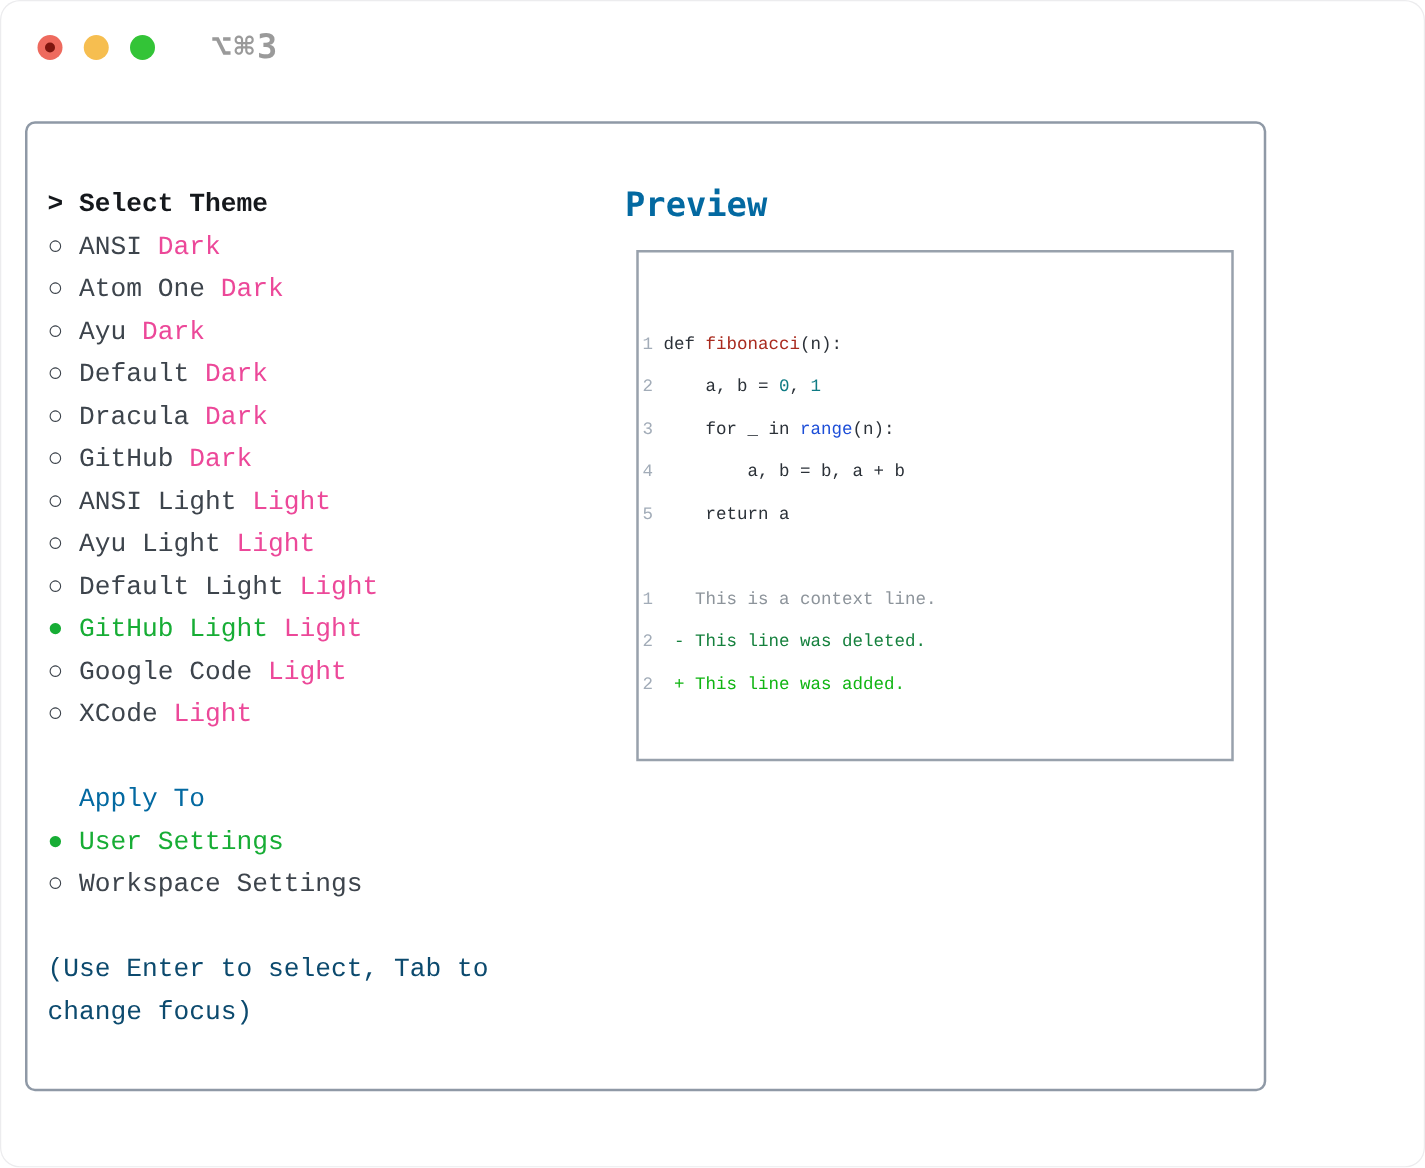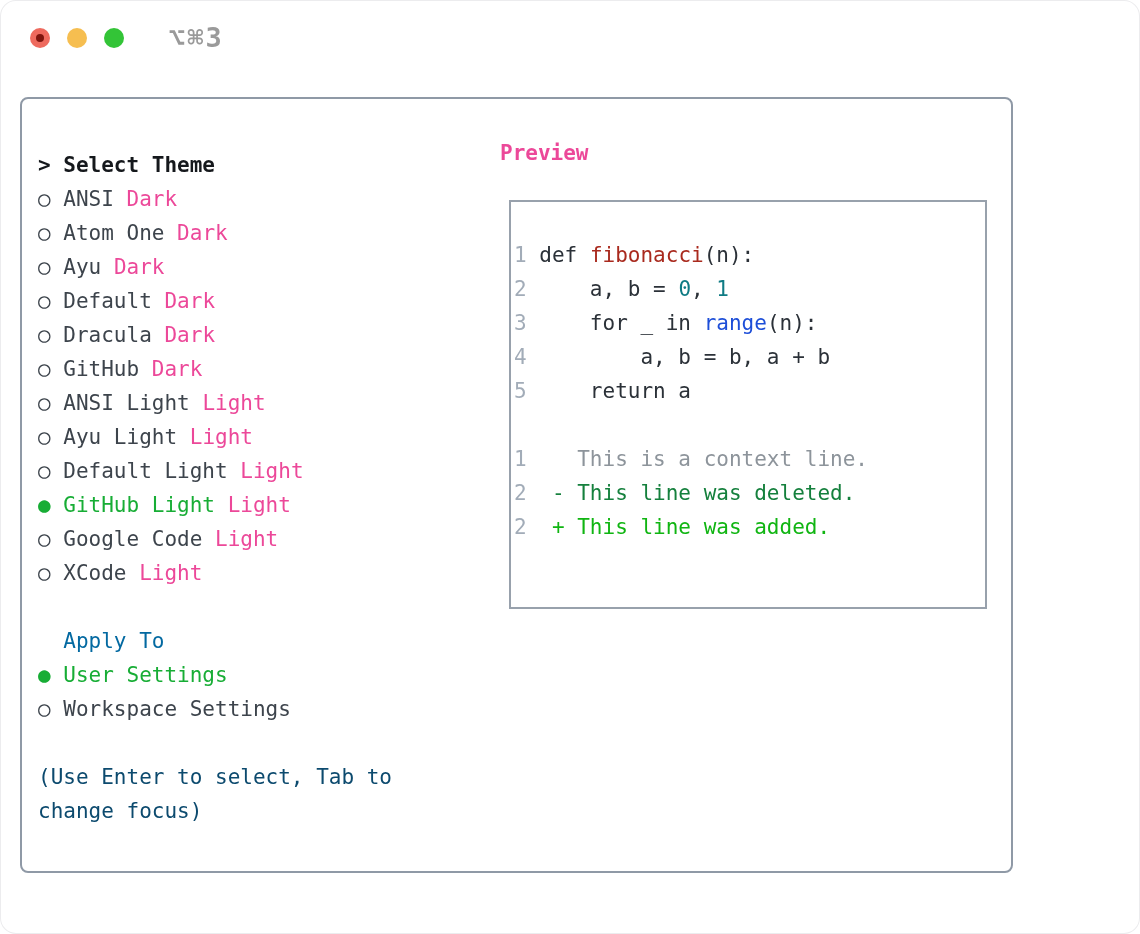--- a/index.html
+++ b/index.html
@@ -28,33 +28,33 @@
   
   .panel {
     position: absolute; left: 20px; top: 97px; width: 993px; height: 776px;
     border: 2px solid #8f99a6; border-radius: 8px; background: #ffffff;
   }
   .left-col {
     position: absolute; left: 16px; top: 49px;
     font-size: 21px; line-height: 34px; white-space: pre;
   }
   .preview-label {
-    position: absolute; left: 478px; top: 37px;
-    font-size: 21px; line-height: 34px; font-weight: bold; color: #ec4899;
+    position: absolute; left: 478px; top: 49px;
+    font-size: 27px; line-height: 34px; font-weight: bold; color: #0369a1;
     white-space: pre;
   }
   .preview-box {
     position: absolute; left: 487px; top: 101px; width: 478px; height: 409px;
     border: 2px solid #98a1ac; background: #ffffff;
   }
   .code-col {
-    position: absolute; left: 3px; top: 36px;
-    font-size: 21px; line-height: 34px; white-space: pre;
+    position: absolute; left: 3px; top: 57px;
+    font-size: 14px; line-height: 34px; white-space: pre;
   }
-  .line { white-space: pre; height: 34px; }
+  .line { white-space: pre; height: 34px; font-family: Liberation Mono, monospace; }
   
   .seg-header    { color: #15181c; font-weight: bold; }
   .seg-subheader { color: #0369a1; }
   .seg-name      { color: #3d444c; }
   .seg-variant   { color: #ec4899; }
   .seg-selected  { color: #17ad35; }
   .seg-hint      { color: #0c4a6e; }
   .seg-lineno    { color: #a2acb8; }
   .seg-code      { color: #2b3138; }
   .seg-func      { color: #a92a1e; }

